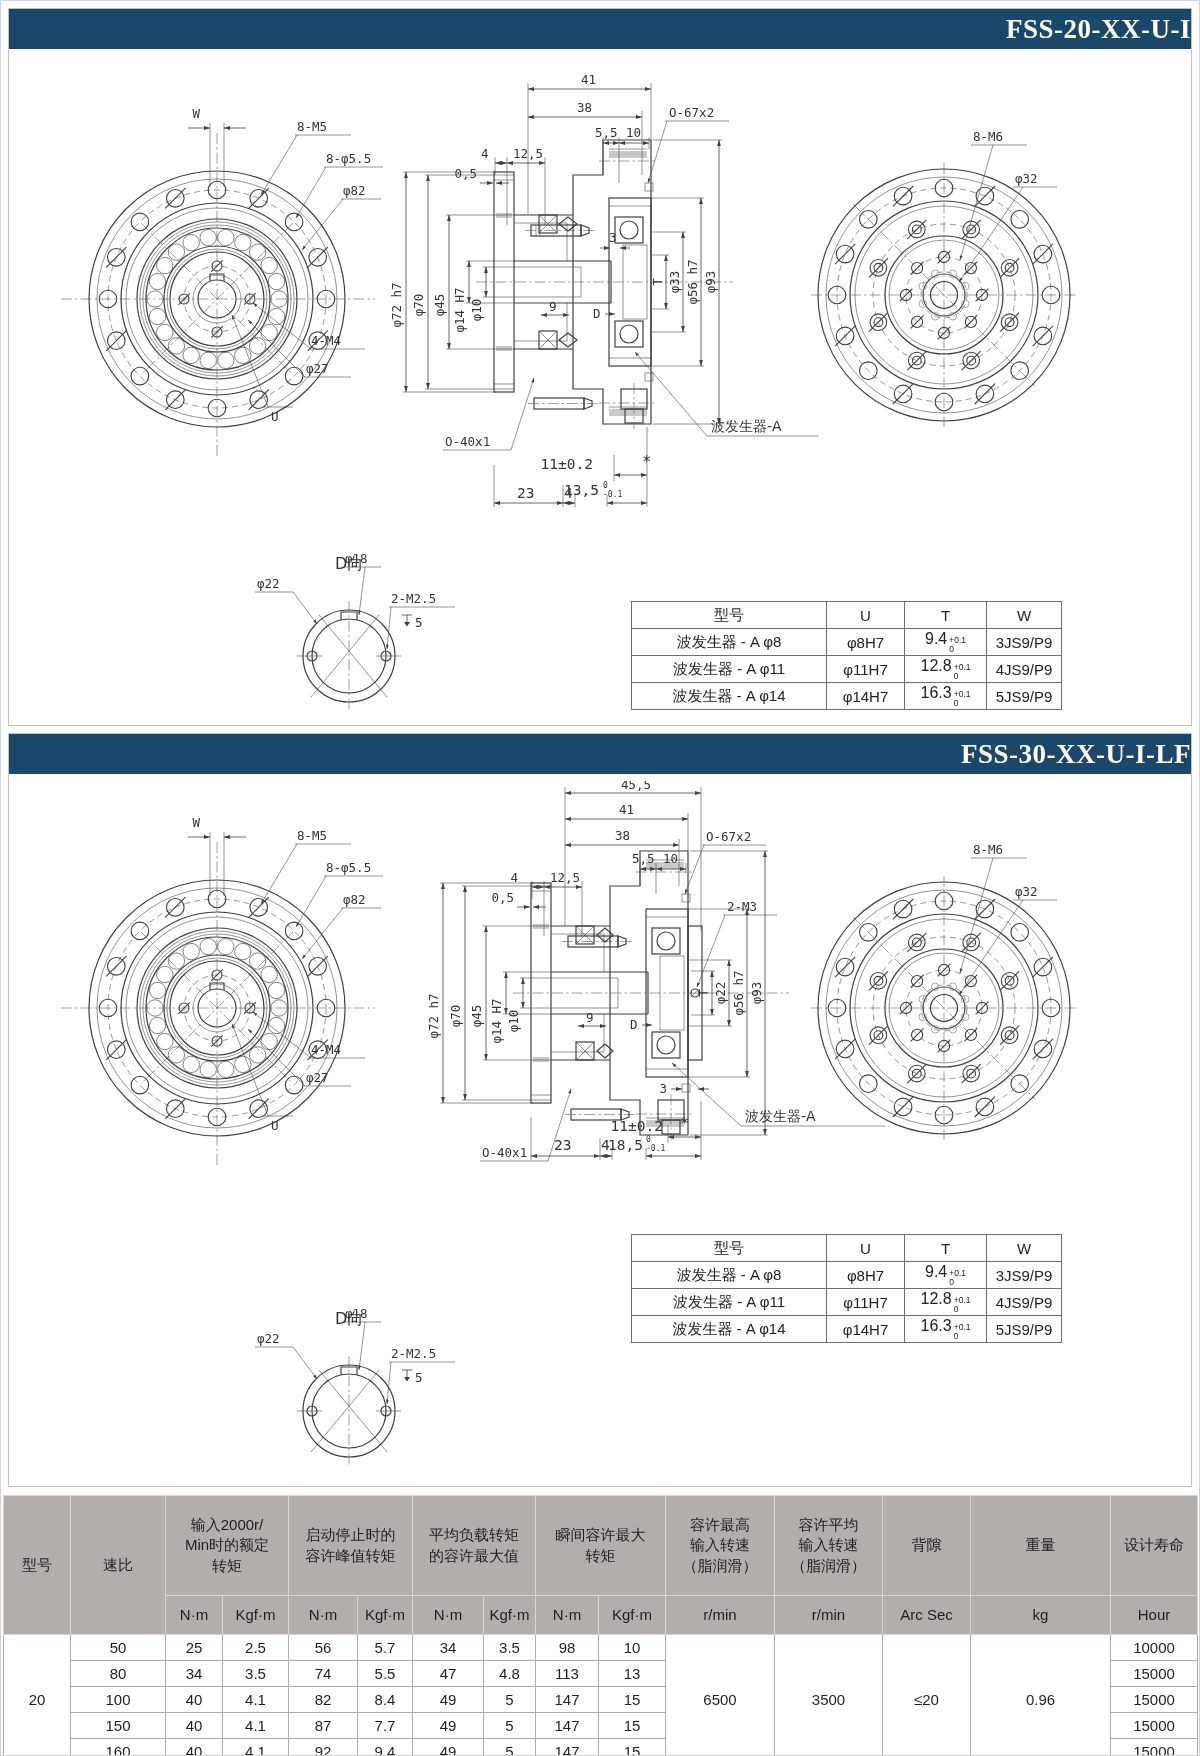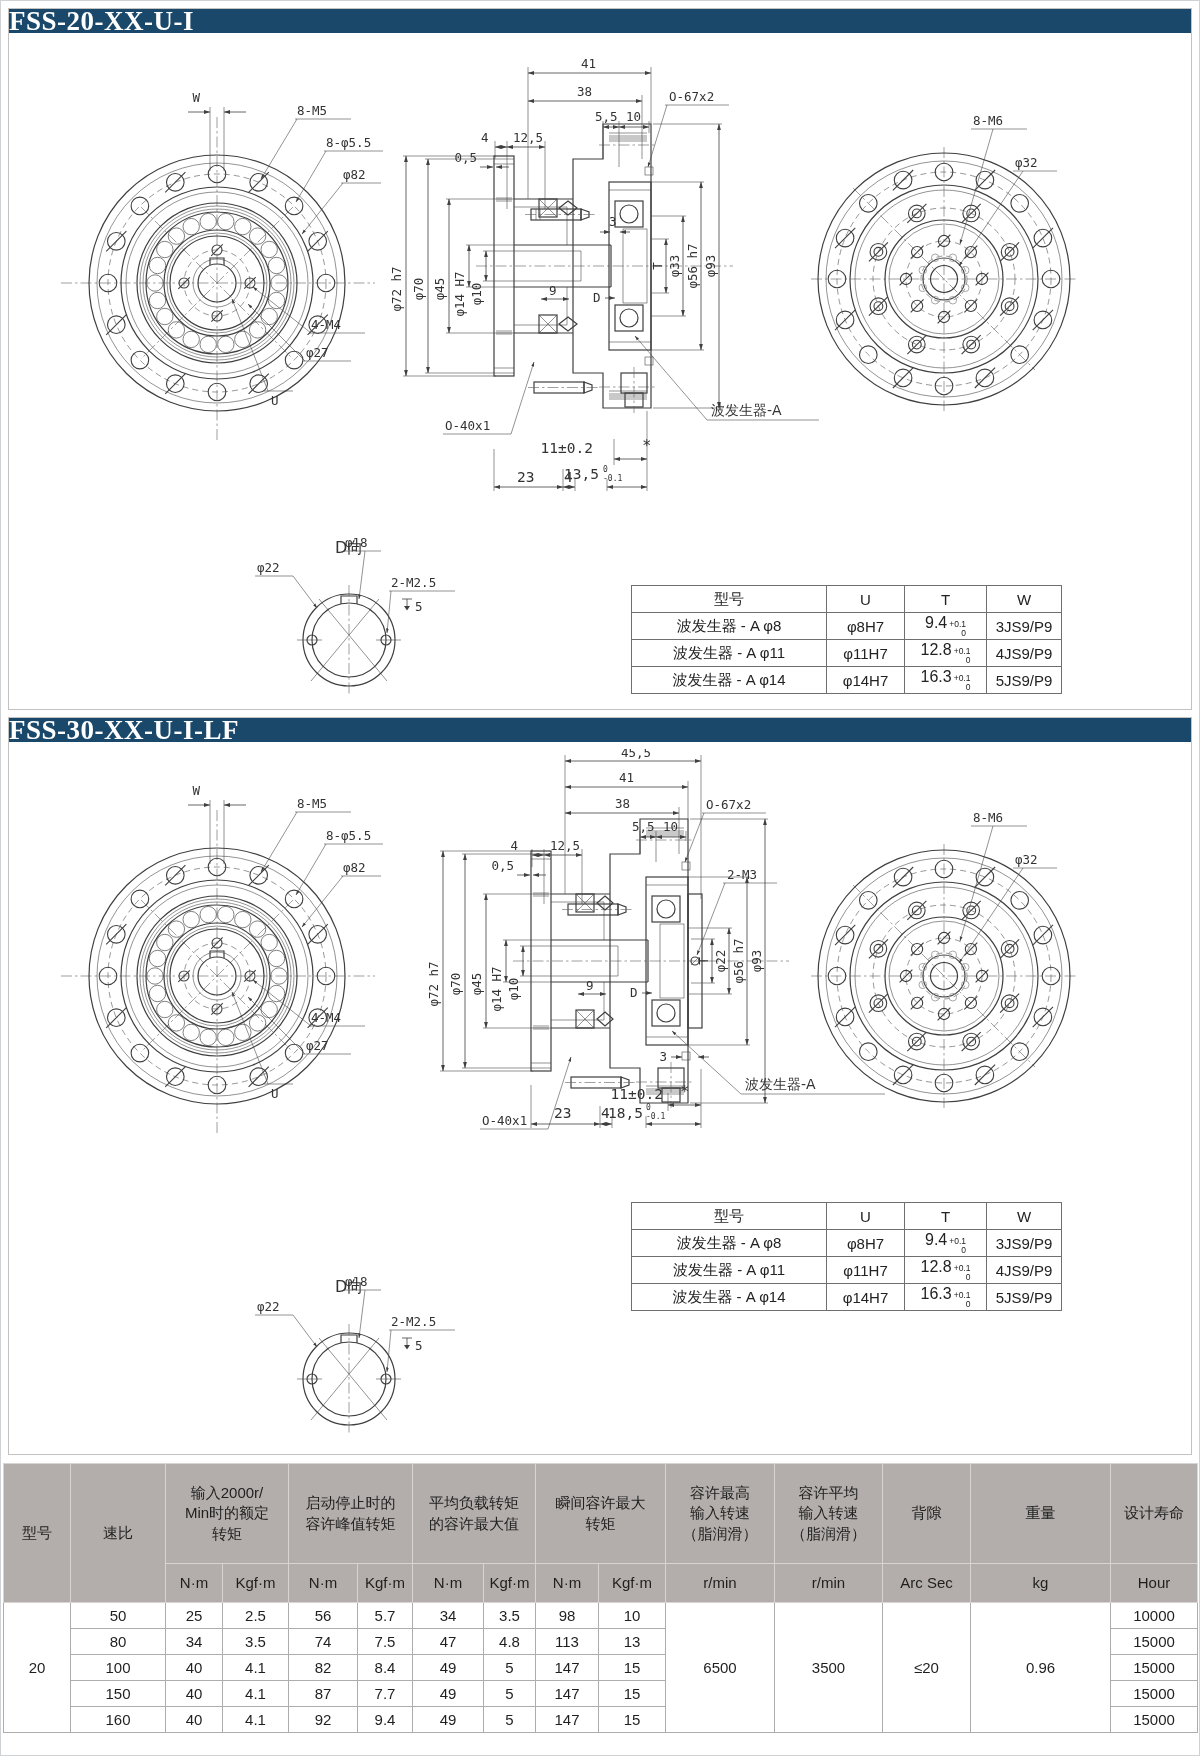--- a/index.html
+++ b/index.html
@@ -1,18 +1,18 @@
 <!DOCTYPE html>
 <html><head>
 <meta charset="utf-8">
 <style>
   html,body{margin:0;padding:0;background:#ffffff;font-family:"Liberation Sans","DejaVu Sans",sans-serif;}
   .page{position:relative;width:1198px;height:1754px;border:1px solid #cfd2d5;background:#fff;overflow:hidden;}
   .panel{margin:7px 7px 0 7px;border:1px solid #c2c2c2;}
-  .bar{height:24px;background:#19486b;display:flex;align-items:center;justify-content:flex-start;}
+  .bar{height:40px;background:#19486b;display:flex;align-items:center;justify-content:flex-end;}
   .bar span{color:#fff;font-family:"Liberation Serif","DejaVu Serif",serif;font-weight:bold;font-size:27px;letter-spacing:.5px;}
   .canvas{position:relative;background:#fff;}
   #canvas1{height:676px;}
   #canvas2{height:712px;}
   .draw{position:absolute;}
 
   
   .ln{fill:none;stroke:#3f3f3f;stroke-width:1.2;}
   .tn{fill:none;stroke:#4a4a4a;stroke-width:0.6;}
   .cl{fill:none;stroke:#606060;stroke-width:0.6;stroke-dasharray:11 3 2.5 3;}
@@ -25,21 +25,21 @@
   text.lb{font-family:"DejaVu Sans Mono",monospace;font-size:12.5px;fill:#333;}
   text.lb2{font-family:"DejaVu Sans Mono",monospace;font-size:14.5px;fill:#333;}
   text.tolr{font-family:"DejaVu Sans Mono",monospace;font-size:8px;fill:#333;}
   text.lbc{font-family:"DejaVu Sans","Liberation Sans",sans-serif;font-size:14px;fill:#333;}
   text.lbt{font-family:"DejaVu Sans","Liberation Sans",sans-serif;font-size:15px;fill:#333;}
 
   
   .hw{position:absolute;border-collapse:collapse;table-layout:fixed;font-size:15px;color:#222;background:#fff;}
   .hw td{border:1px solid #6f6f6f;text-align:center;vertical-align:middle;padding:0;height:26px;}
   .tval{font-size:16px;}
-  .tolstack{display:inline-flex;flex-direction:column;font-size:8.5px;line-height:1.05;text-align:right;vertical-align:1px;margin-left:2px;font-style:normal;}
+  .tolstack{display:inline-flex;flex-direction:column;font-size:8.5px;line-height:1.05;text-align:left;vertical-align:1px;margin-left:2px;font-style:normal;}
   .tolstack i{font-style:normal;}
 
   
   .spec{border-collapse:collapse;table-layout:fixed;width:1194px;margin:8px 2px 0 2px;font-size:15px;color:#1f1f1f;}
   .spec td{border:1px solid #adadad;text-align:center;vertical-align:middle;padding:0;}
   .spec td.h{background:#b3aeab;border:1px solid #d8d4d1;white-space:pre-line;line-height:1.35;}
   .spec tr.hr1 td{height:99px;}
   .spec tr.hr2 td{height:38px;}
   .spec tr.dr td{height:25px;font-size:15px;}
 </style>
@@ -1034,21 +1034,21 @@
       <td rowspan="5">3500</td>
       <td rowspan="5">≤20</td>
       <td rowspan="5">0.96</td>
       <td>10000</td>
     </tr>
     <tr class="dr">
       <td>80</td>
       <td>34</td>
       <td>3.5</td>
       <td>74</td>
-      <td>7.5</td>
+      <td>5.5</td>
       <td>47</td>
       <td>4.8</td>
       <td>113</td>
       <td>13</td>
       <td>15000</td>
     </tr>
     <tr class="dr">
       <td>100</td>
       <td>40</td>
       <td>4.1</td>

